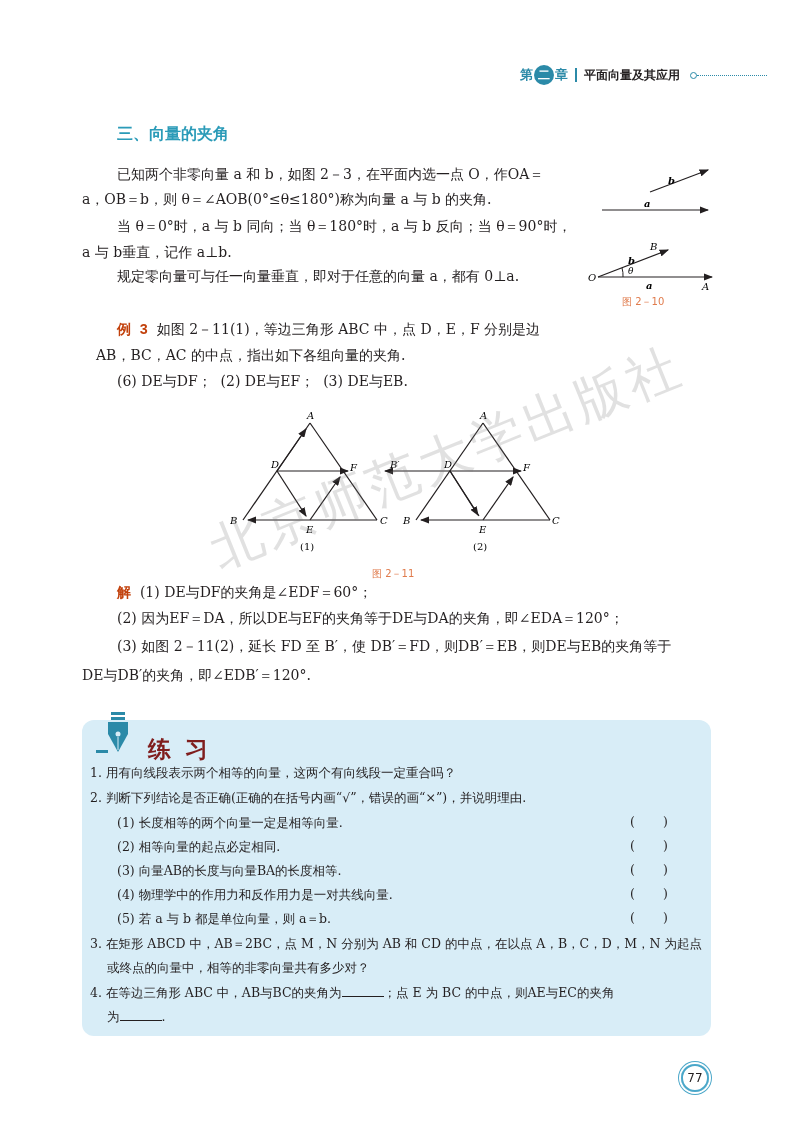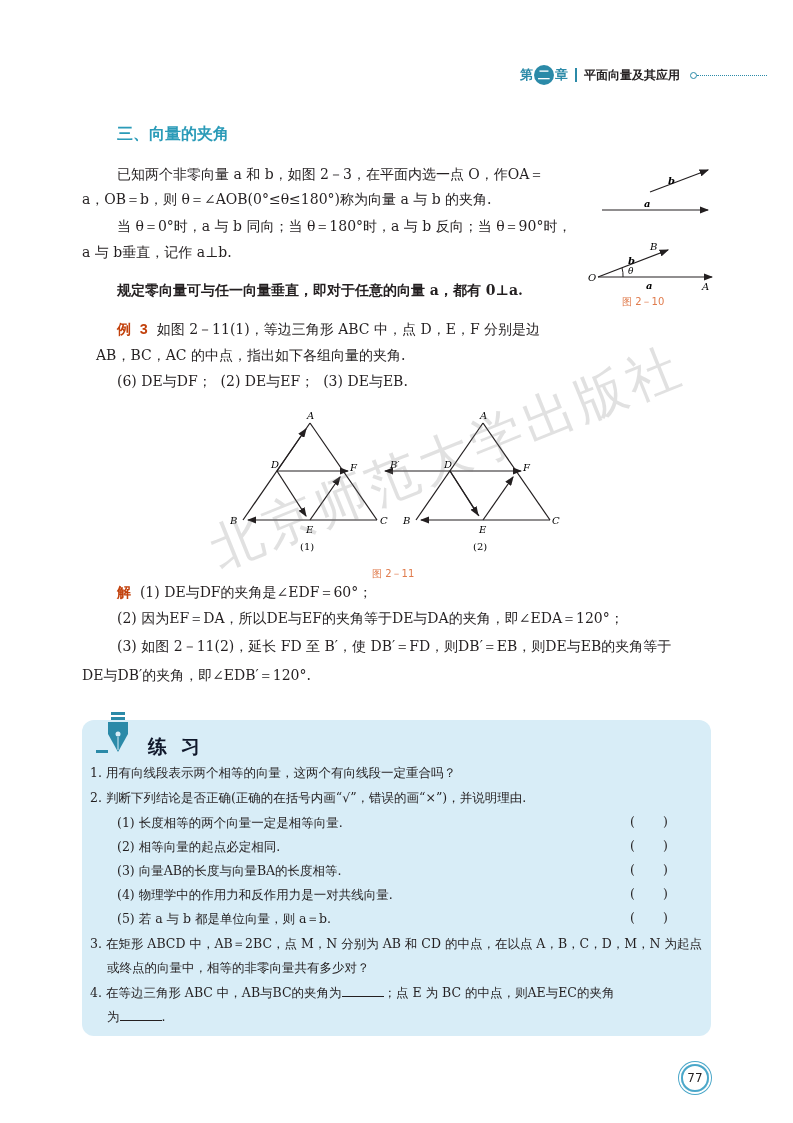--- a/index.html
+++ b/index.html
@@ -13,21 +13,21 @@
   .ch-title { font-family:"DejaVu Sans", sans-serif; font-weight:bold; font-size:12px; color:#231f20; }
   .ch-dot { width:5px; height:5px; border:1px solid #2b8aa8; border-radius:50%; margin-left:10px; }
   .ch-line { width:70px; border-top:1px dotted #2b8aa8; }
 
   .sec-title { left:117px; top:124px; font-family:"DejaVu Sans", sans-serif; font-weight:bold; font-size:16px; color:#2b9bb8; }
   .p { position:absolute; font-size:14px; line-height:20px; white-space:nowrap; }
   .blue { color:#c2410c; font-family:Liberation Mono, monospace; font-weight:bold; }
   .fig-cap { position:absolute; font-family:"DejaVu Sans", sans-serif; font-size:10px; color:#e07b4c;text-align:center; }
 
   .exercise { position:absolute; left:82px; top:720px; width:629px; height:316px; background:#d8edf7; border-radius:12px; }
-  .ex-title { position:absolute; left:148px; top:734px; font-family:"DejaVu Sans", sans-serif; font-weight:bold; font-size:19px; color:#0f172a; letter-spacing:14px; }
+  .ex-title { position:absolute; left:148px; top:734px; font-family:"DejaVu Sans", sans-serif; font-weight:bold; font-size:23px; color:#7f1d1d; letter-spacing:14px; }
   .ex { position:absolute; font-size:12.5px; line-height:18px; white-space:nowrap; }
   .paren { position:absolute; left:630px; font-size:12.5px; }
   .paren-r { position:absolute; left:663px; font-size:12.5px; }
   .blank { display:inline-block; width:42px; border-bottom:1px solid #231f20; height:12px; vertical-align:baseline; }
   .page-num { position:absolute; left:681px; top:1064px; width:24px; height:24px; border:2px solid #4aa7c9; border-radius:50%; display:flex; align-items:center; justify-content:center; font-family:"DejaVu Sans", sans-serif; font-size:12px; box-shadow:0 0 0 2px #fff, 0 0 0 3px #4aa7c9;text-align:right; }
   .watermark { position:absolute; left:200px; top:520px; font-family:"DejaVu Serif", serif; font-size:52px; color:rgba(120,120,120,0.22); transform:rotate(-22deg); transform-origin:left top; white-space:nowrap; letter-spacing:4px; pointer-events:none; }
 </style>
 </head>
 <body>
 
@@ -40,21 +40,21 @@
   <span class="ch-dot"></span>
   <span class="ch-line"></span>
 </div>
 
 <div class="abs sec-title">三、向量的夹角</div>
 
 <div class="p" style="left:117px; top:164px;">已知两个非零向量 a 和 b，如图 2－3，在平面内选一点 O，作OA＝</div>
 <div class="p" style="left:82px; top:189px;">a，OB＝b，则 θ＝∠AOB(0°≤θ≤180°)称为向量 a 与 b 的夹角.</div>
 <div class="p" style="left:117px; top:216px;">当 θ＝0°时，a 与 b 同向；当 θ＝180°时，a 与 b 反向；当 θ＝90°时，</div>
 <div class="p" style="left:82px; top:242px;">a 与 b垂直，记作 a⊥b.</div>
-<div class="p" style="left:117px; top:280px;font-weight:bold;">规定零向量可与任一向量垂直，即对于任意的向量 a，都有 0⊥a.</div>
+<div class="p" style="left:117px; top:266px;">规定零向量可与任一向量垂直，即对于任意的向量 a，都有 0⊥a.</div>
 
 <svg class="abs" style="left:588px; top:160px;" width="130" height="135">
   <defs>
     <marker id="ar" markerWidth="8" markerHeight="6" refX="7" refY="3" orient="auto">
       <path d="M0,0 L8,3 L0,6 z" fill="#231f20"></path>
     </marker>
   </defs>
   <line x1="62" y1="32" x2="120" y2="10" stroke="#231f20" stroke-width="1.2" marker-end="url(#ar)"></line>
   <line x1="14" y1="50" x2="120" y2="50" stroke="#231f20" stroke-width="1.2" marker-end="url(#ar)"></line>
   <line x1="10" y1="117" x2="80" y2="90" stroke="#231f20" stroke-width="1.2" marker-end="url(#ar)"></line>

